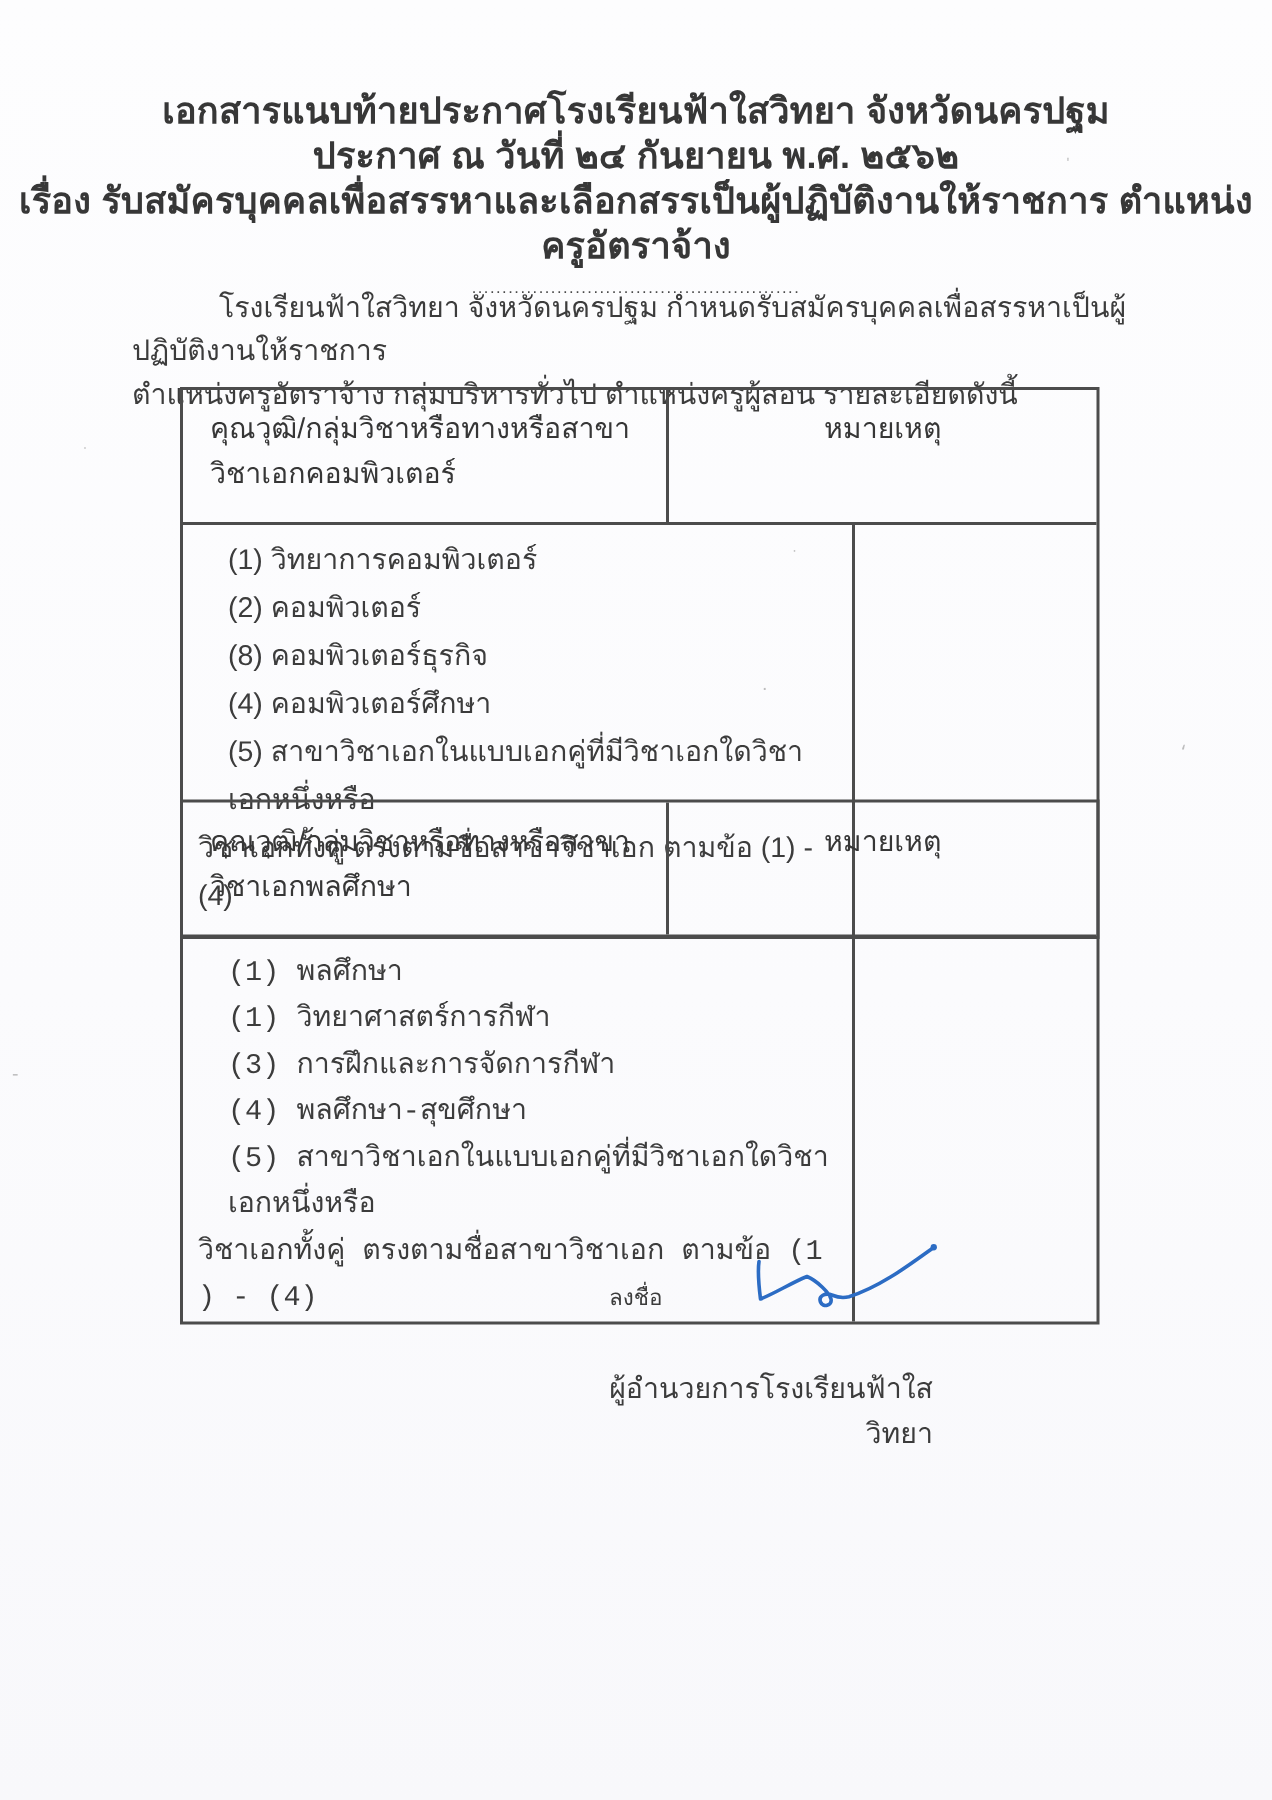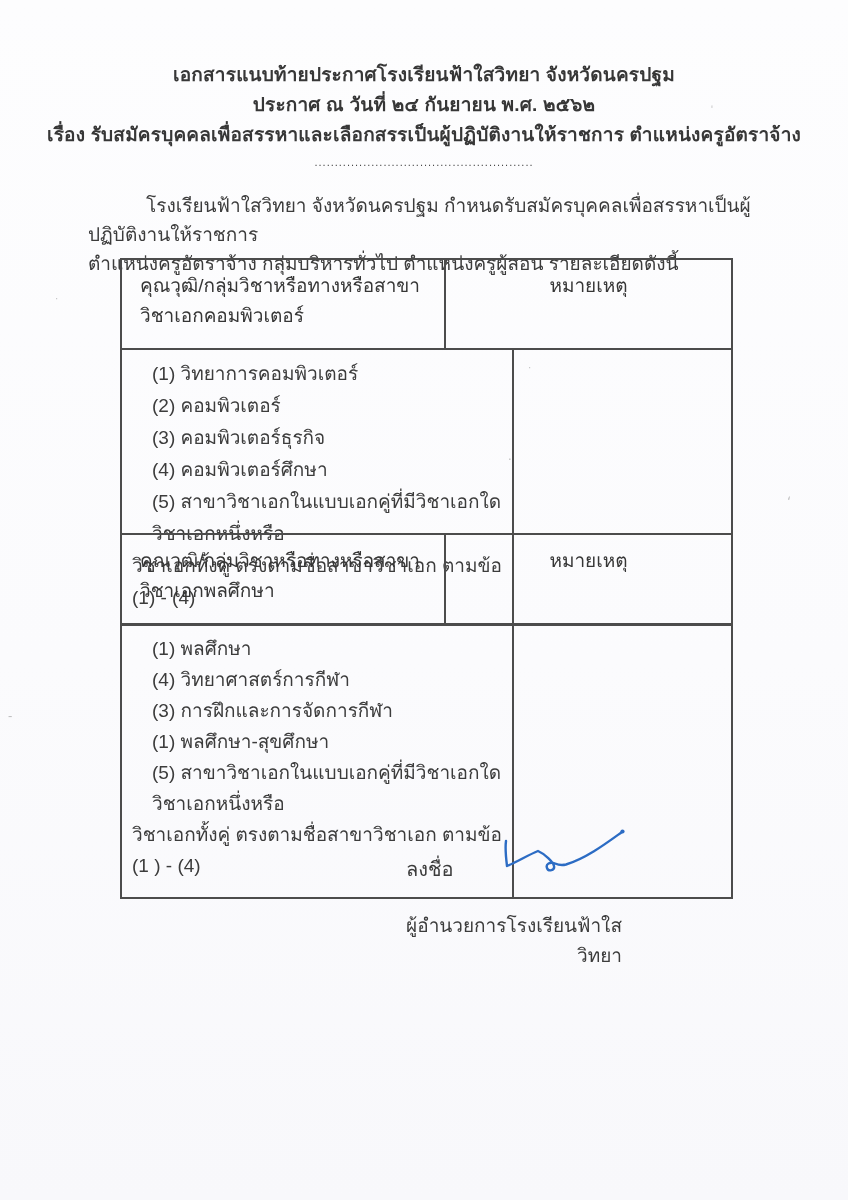--- a/index.html
+++ b/index.html
@@ -13,21 +13,21 @@
     background:linear-gradient(180deg,#fdfdfe 0%, #fbfbfd 55%, #f8f8fb 100%);
     color:#3a3a3a;
     overflow:hidden;
   }
 
   
   .title-block {
     position:absolute; top:60px; left:0; width:848px;
     text-align:center; font-weight:bold; color:#373737;
   }
-  .title-line { font-size:19px; line-height:30px; letter-spacing:0.2px; }
+  .title-line { font-size:24px; line-height:30px; letter-spacing:0.2px; }
   .divider-dots {
     margin-top:6px; font-size:11px; letter-spacing:1px;
     color:#4a4a4a; font-weight:normal;
   }
 
   
   .intro {
     position:absolute; top:191px; left:88px; width:670px;
     font-size:19px; line-height:29px; color:#3c3c3c;
   }
@@ -43,36 +43,36 @@
   .qual-table .hdr-col1 {
     width:324px; border-right:2px solid #4c4c4c;
     padding:10px 6px 18px 18px; font-size:19px; color:#363636;
   }
   .qual-table .hdr-col2 {
     flex:1; padding:10px 4px 30px 4px; text-align:center;
     font-size:19px; color:#363636;
   }
   .qual-table .body-row { display:flex; }
   .qual-table .body-col1 {
-    width:392px; border-right:2px solid #4c4c4c;
+    width:448px; border-right:2px solid #4c4c4c;
     padding:8px 6px 10px 10px; font-size:19px; color:#3c3c3c;
   }
   .qual-table .body-col2 { flex:1; }
   .row-line { line-height:32px; }
   .row-line.indent { padding-left:20px; }
   #table-1 { top:258px; }
   #table-1 .body-col1 { min-height:175px; }
   #table-2 { top:533px; }
-  #table-2 .body-col1 { min-height:153px; padding-bottom:16px; }
+  #table-2 .body-col1 { min-height:153px; padding-bottom:0;font-family:Liberation Mono, monospace; }
   #table-2 .row-line { line-height:31px; }
 
   
   .sign-label {
     position:absolute; top:853px; left:406px;
-    font-size:20px; color:#3c3c3c;
+    font-size:15px; color:#3c3c3c;
   }
   .sign-ink { position:absolute; top:818px; left:495px; }
   .sign-name {
     position:absolute; top:882px; left:397px; width:220px;
     text-align:center; font-size:19px; color:#3c3c3c;
   }
   .sign-title {
     position:absolute; top:910px; left:392px; width:230px;
     text-align:right; font-size:19px; color:#3c3c3c;
   }
@@ -100,40 +100,40 @@
 
   <div class="qual-table" id="table-1">
     <div class="hdr-row">
       <div class="hdr-col1">คุณวุฒิ/กลุ่มวิชาหรือทางหรือสาขาวิชาเอกคอมพิวเตอร์</div>
       <div class="hdr-col2">หมายเหตุ</div>
     </div>
     <div class="body-row">
       <div class="body-col1">
         <div class="row-line indent">(1)  วิทยาการคอมพิวเตอร์</div>
         <div class="row-line indent">(2)  คอมพิวเตอร์</div>
-        <div class="row-line indent">(3)  คอมพิวเตอร์ธุรกิจ</div>
+        <div class="row-line indent">(8)  คอมพิวเตอร์ธุรกิจ</div>
         <div class="row-line indent">(4)  คอมพิวเตอร์ศึกษา</div>
         <div class="row-line indent">(5)  สาขาวิชาเอกในแบบเอกคู่ที่มีวิชาเอกใดวิชาเอกหนึ่งหรือ</div>
         <div class="row-line">วิชาเอกทั้งคู่ ตรงตามชื่อสาขาวิชาเอก ตามข้อ (1) - (4)</div>
       </div>
       <div class="body-col2"></div>
     </div>
   </div>
 
   <div class="qual-table" id="table-2">
     <div class="hdr-row">
       <div class="hdr-col1">คุณวุฒิ/กลุ่มวิชาหรือทางหรือสาขาวิชาเอกพลศึกษา</div>
       <div class="hdr-col2">หมายเหตุ</div>
     </div>
     <div class="body-row">
       <div class="body-col1">
         <div class="row-line indent">(1)  พลศึกษา</div>
-        <div class="row-line indent">(4)  วิทยาศาสตร์การกีฬา</div>
+        <div class="row-line indent">(1)  วิทยาศาสตร์การกีฬา</div>
         <div class="row-line indent">(3)  การฝึกและการจัดการกีฬา</div>
-        <div class="row-line indent">(1)  พลศึกษา-สุขศึกษา</div>
+        <div class="row-line indent">(4)  พลศึกษา-สุขศึกษา</div>
         <div class="row-line indent">(5)  สาขาวิชาเอกในแบบเอกคู่ที่มีวิชาเอกใดวิชาเอกหนึ่งหรือ</div>
         <div class="row-line">วิชาเอกทั้งคู่ ตรงตามชื่อสาขาวิชาเอก ตามข้อ  (1 ) - (4)</div>
       </div>
       <div class="body-col2"></div>
     </div>
   </div>
 
   <div class="sign-label">ลงชื่อ</div>
 
   <div class="sign-ink">

